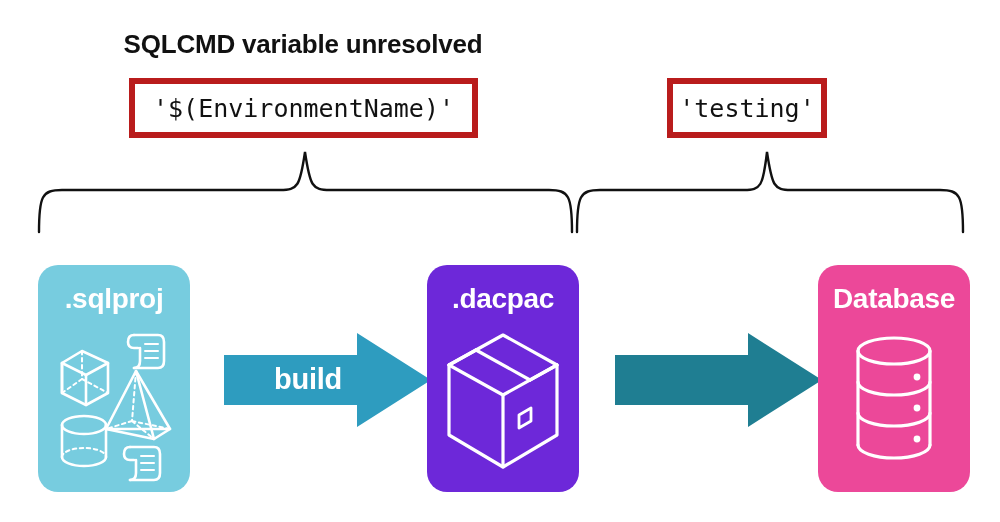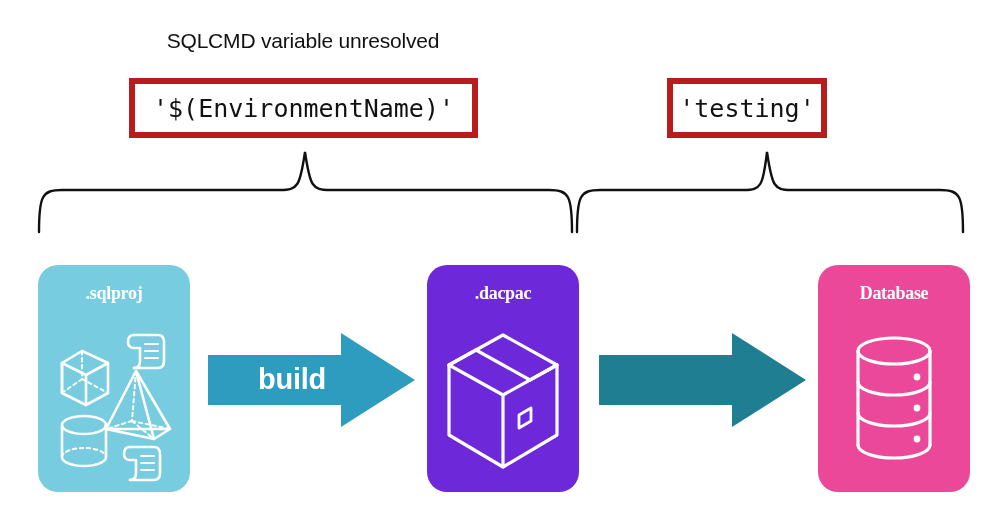--- a/index.html
+++ b/index.html
@@ -18,22 +18,22 @@
     position: absolute;
     left: 0; top: 0;
     width: 1000px;
     height: 522px;
   }
 
   
   .section-header {
     position: absolute;
     font-family: "Liberation Sans", sans-serif;
-    font-weight: normal;
-    font-size: 21px;
+    font-weight: bold;
+    font-size: 26px;
     color: #111111;
     text-align: center;
     white-space: nowrap;
     letter-spacing: -0.2px;
   }
   #header-left  { left: 53px;  top: 29px; width: 500px; }
   #header-right { left: 567px; top: 29px; width: 400px; }
 
   
   .code-box {
@@ -72,41 +72,42 @@
   #stage-sqlproj  { left: 38px;  background: #77CCDF; }
   #stage-dacpac   { left: 427px; background: #6d28d9; }
   #stage-database { left: 818px; background: #ec4899; }
 
   .stage-label {
     position: absolute;
     top: 18px;
     left: 0;
     width: 100%;
     text-align: center;
-    font-family: Liberation Serif, serif;
+    font-family: Liberation Sans, sans-serif;
     font-weight: bold;
-    font-size: 18px;
+    font-size: 28px;
     color: #ffffff;
     white-space: nowrap;
     letter-spacing: -0.3px;
   }
   .stage-art {
     position: absolute;
     top: 52px;
     left: 0;
     width: 152px;
     height: 172px;
   }
 
   
   .arrow-wrap {
     position: absolute;
     top: 333px;
     width: 207px;
     height: 94px;
+    margin-left: 16px;
   }
   #arrow-build  { left: 208px; }
   #arrow-deploy { left: 599px; }
 
   .arrow-svg { position: absolute; left: 0; top: 0; }
 
   .arrow-label {
     position: absolute;
     left: 0;
     top: 30px;

